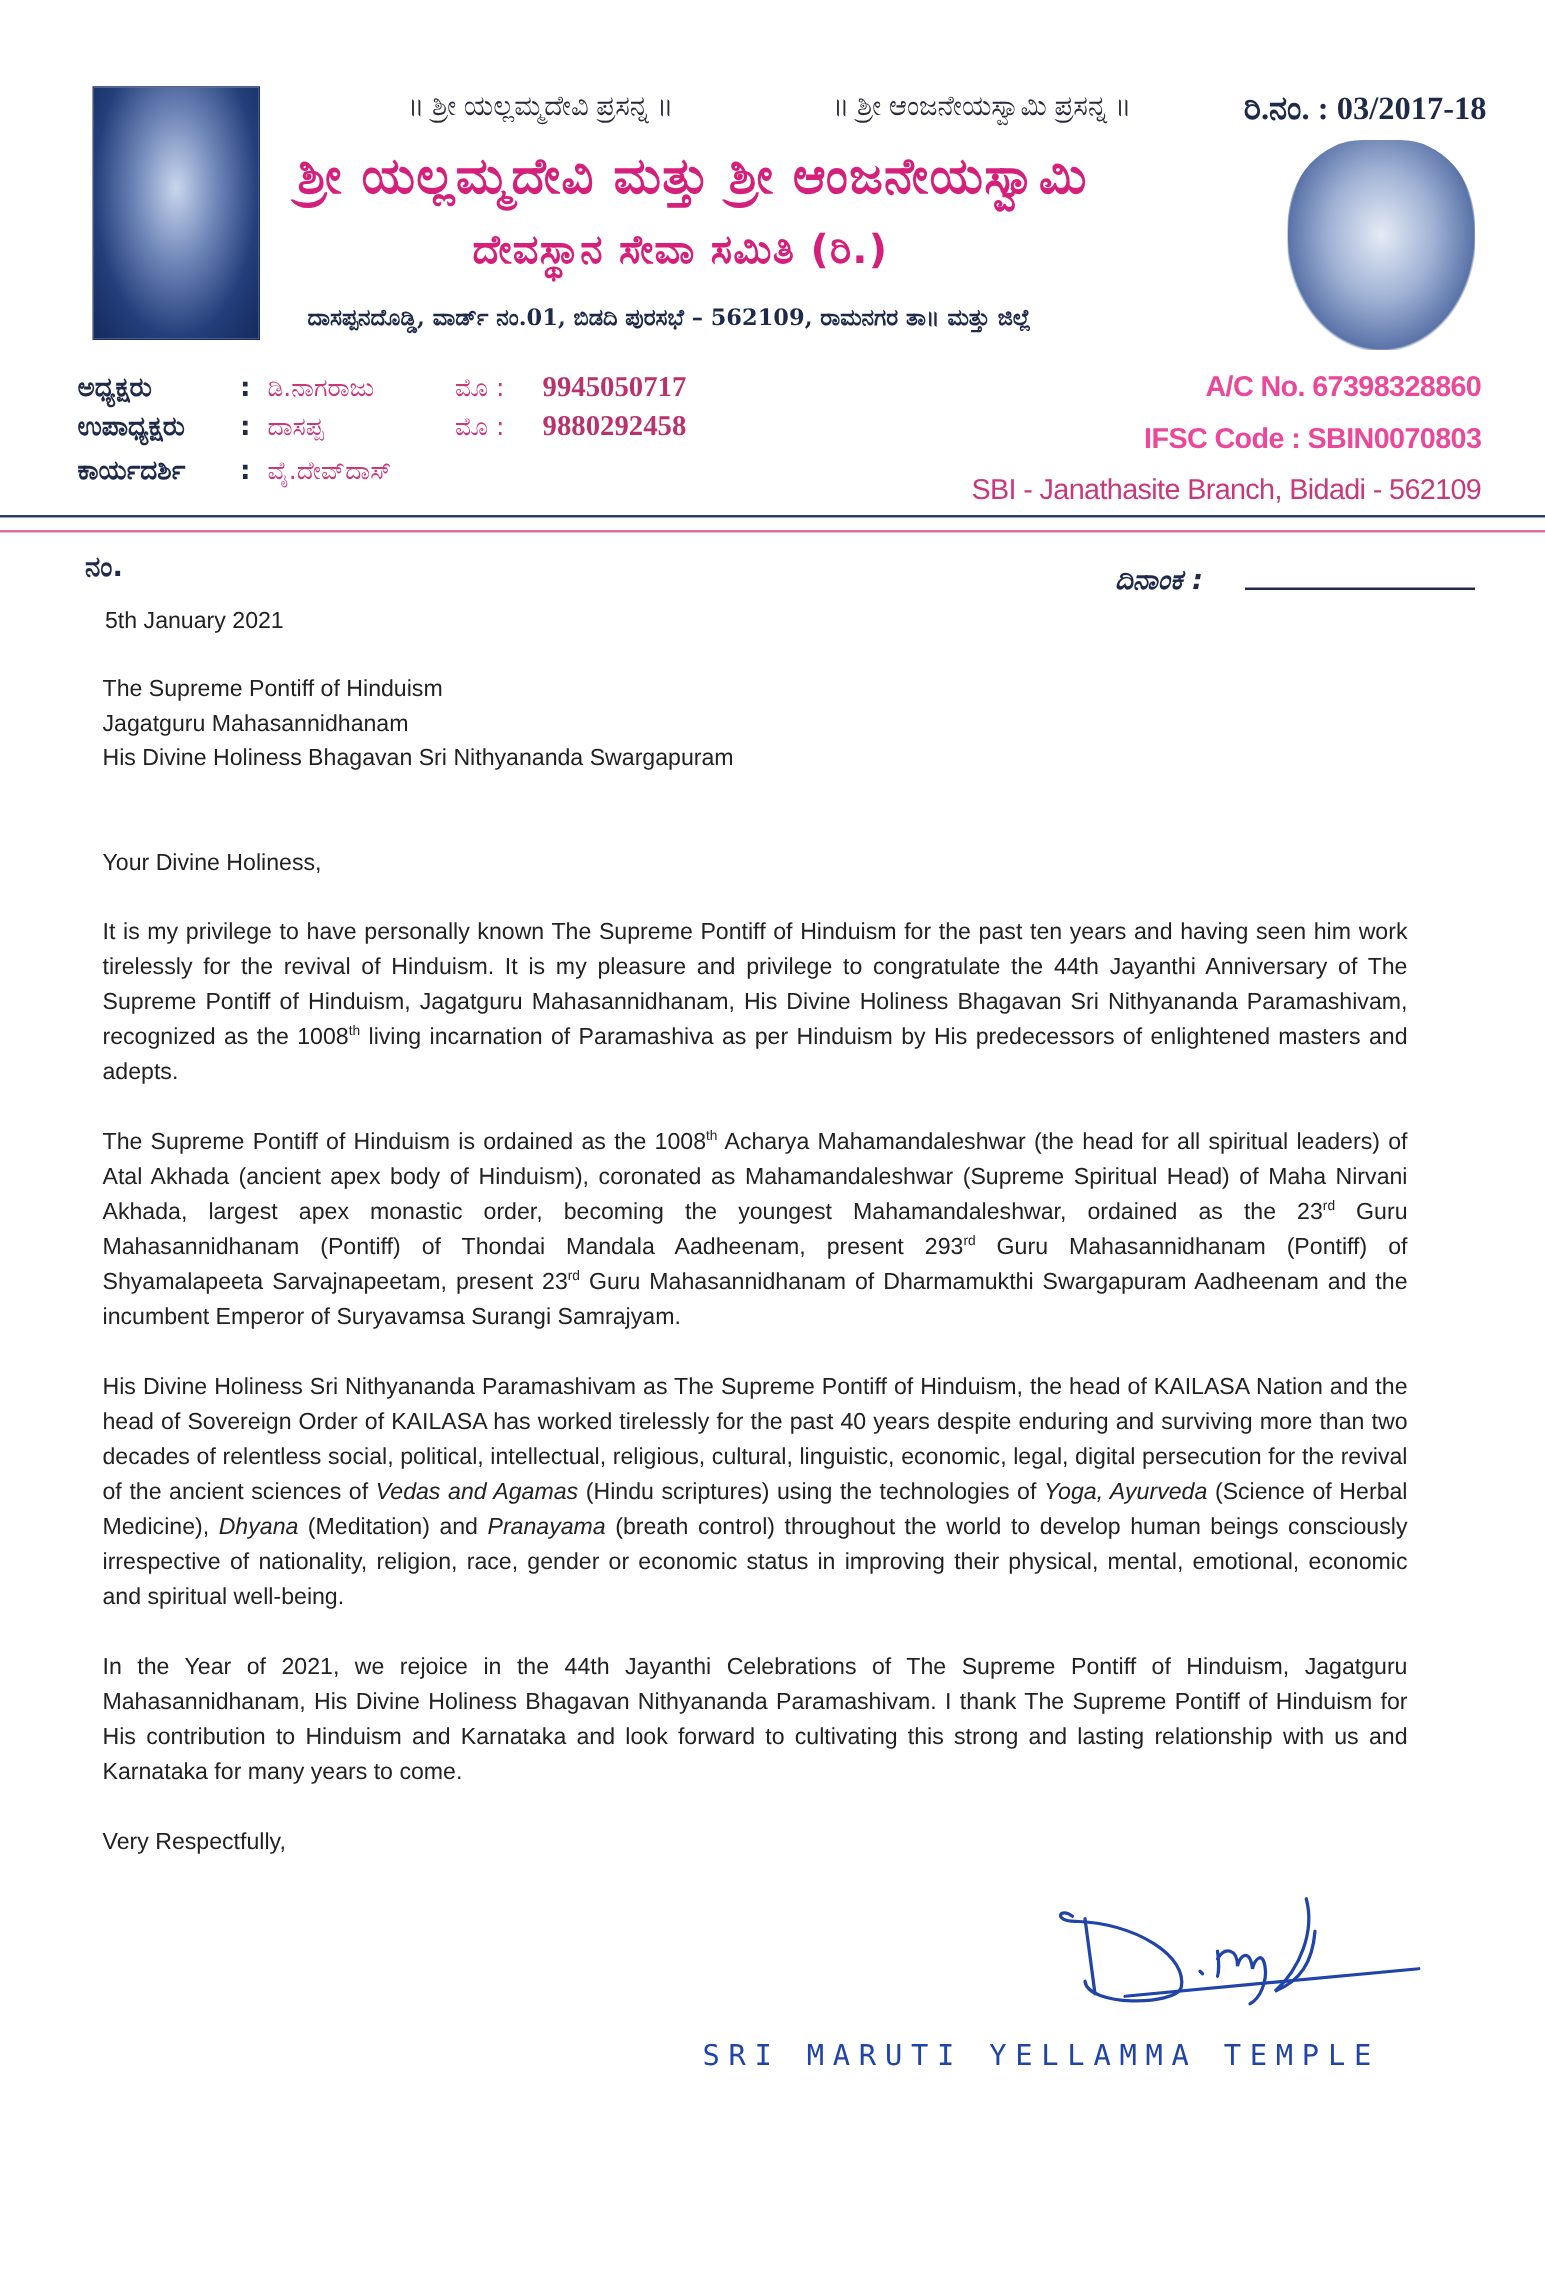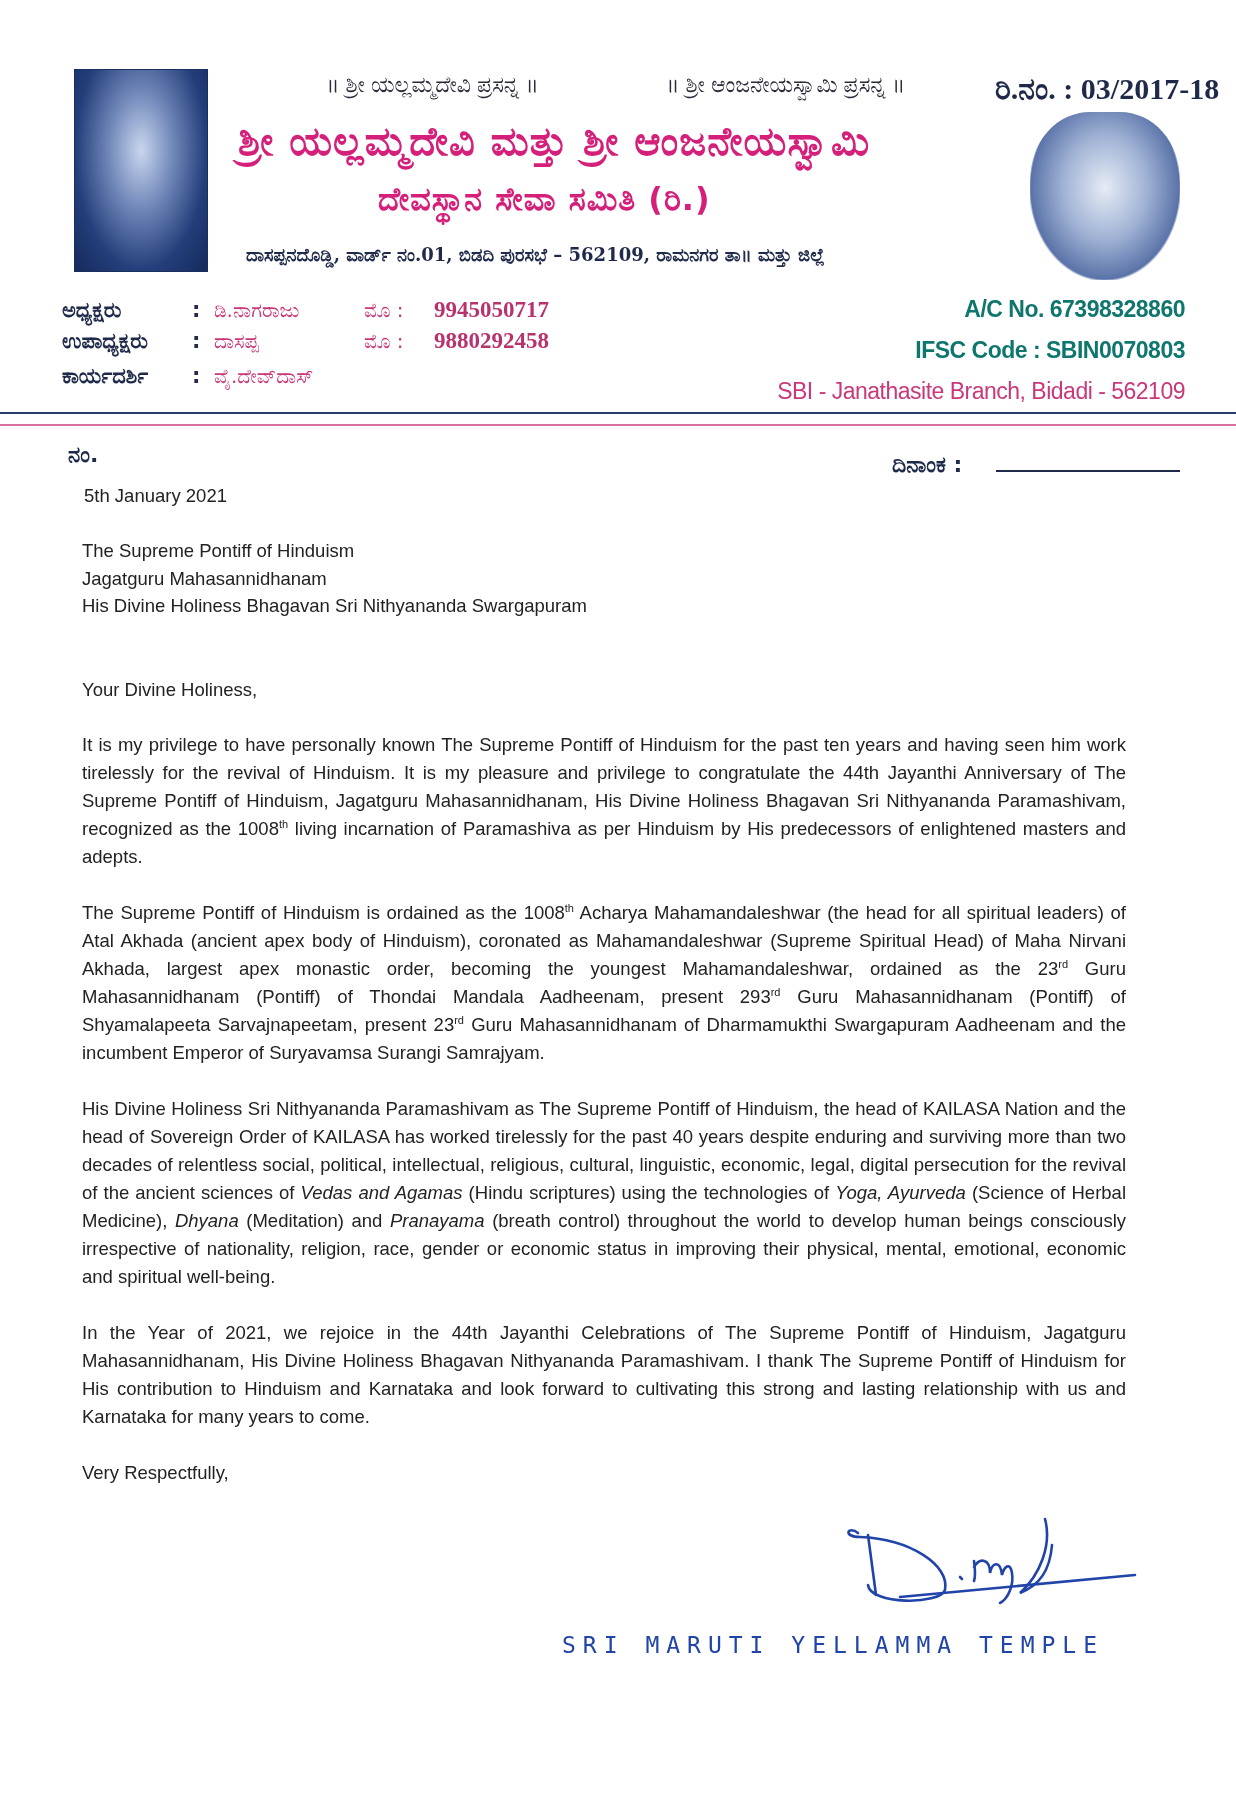--- a/index.html
+++ b/index.html
@@ -6,21 +6,21 @@
   body { width:1236px; height:1816px; position:relative; overflow:hidden;
          font-family:"DejaVu Sans", sans-serif; color:#1b1b1b; }
   .abs { position:absolute; }
   .kn-small { font-family:Liberation Sans, sans-serif; font-size:22px; color:#2a2a3a; }
   .title { font-family:"DejaVu Sans", sans-serif; font-weight:bold; color:#d4207a;
            font-size:42px; letter-spacing:1px; white-space:nowrap; }
   .addr { font-family:"DejaVu Serif", serif; font-weight:bold; font-size:19px; color:#1f2a4a; white-space:nowrap; }
   .lbl { font-family:"DejaVu Sans", sans-serif; font-weight:bold; font-size:21px; color:#1f2a4a; }
   .val { font-family:"DejaVu Sans", sans-serif; font-size:20px; color:#c8387a; }
   .phone { font-family:"Liberation Serif", serif; font-weight:bold; font-size:23px; color:#b8336e; }
-  .bank { font-family:"Liberation Sans", sans-serif; font-weight:bold; font-size:23px; color:#0f766e;
+  .bank { font-family:"Liberation Sans", sans-serif; font-weight:bold; font-size:23px; color:#ec4899;
           text-align:right; white-space:nowrap; letter-spacing:-0.5px; }
   .bank-pink { color:#c8387a; font-weight:normal; }
   .photo { background: radial-gradient(ellipse at 50% 40%, #c9d6ee 0%, #6f86b8 35%, #233e7a 70%, #152a5c 100%);
            border:1px solid #1a2f60; }
   .hanuman { background: radial-gradient(ellipse at 50% 45%, #e6ecf6 0%, #9fb1d4 40%, #5a73a8 70%, rgba(255,255,255,0) 72%); }
   .rule-blue { height:2px; background:#2b3f6b; }
   .rule-pink { height:2px; background:#d9709e; }
   .body-text { font-family:"Liberation Sans", sans-serif; font-size:18.5px; line-height:28px; color:#222;
                text-align:justify; }
   .para { margin:0 0 28px 0; }
@@ -28,21 +28,21 @@
   sup { font-size:11px; line-height:0; }
   .sig-name { font-family:"DejaVu Sans Mono", monospace; font-size:23px; color:#2144a8; letter-spacing:7px; white-space:nowrap; }
 </style>
 </head>
 <body>
 
 <div class="abs photo" style="left:74px; top:69px; width:132px; height:201px;"></div>
 
 <div class="abs kn-small" style="left:326px; top:72px; white-space:nowrap;">॥ ಶ್ರೀ ಯಲ್ಲಮ್ಮದೇವಿ  ಪ್ರಸನ್ನ ॥</div>
 <div class="abs kn-small" style="left:666px; top:72px; white-space:nowrap;">॥ ಶ್ರೀ ಆಂಜನೇಯಸ್ವಾಮಿ ಪ್ರಸನ್ನ ॥</div>
-<div class="abs" style="left:995px; top:72px; font-family:'Liberation Serif', serif; font-weight:bold; font-size:30px; color:#1f2a4a; white-space:nowrap;">ರಿ.ನಂ. : 03/2017-18</div>
+<div class="abs" style="left:995px; top:72px; font-family:'Liberation Serif', serif; font-weight:bold; font-size:26px; color:#1f2a4a; white-space:nowrap;">ರಿ.ನಂ. : 03/2017-18</div>
 
 <div class="abs title" style="left:238px; top:118px; font-size:40px;">ಶ್ರೀ ಯಲ್ಲಮ್ಮದೇವಿ ಮತ್ತು ಶ್ರೀ ಆಂಜನೇಯಸ್ವಾಮಿ</div>
 <div class="abs title" style="left:378px; top:180px; font-size:32px;">ದೇವಸ್ಥಾನ ಸೇವಾ ಸಮಿತಿ (ರಿ.)</div>
 
 <div class="abs hanuman" style="left:1030px; top:112px; width:150px; height:168px; border-radius:40% 40% 10% 10%;"></div>
 
 <div class="abs addr" style="left:246px; top:244px; font-size:18px;">ದಾಸಪ್ಪನದೊಡ್ಡಿ, ವಾರ್ಡ್ ನಂ.01, ಬಿಡದಿ ಪುರಸಭೆ – 562109, ರಾಮನಗರ ತಾ॥ ಮತ್ತು ಜಿಲ್ಲೆ</div>
 
 <div class="abs" style="left:62px; top:292px; width:560px;">
   <div style="display:flex; align-items:center; height:36px;">
@@ -67,21 +67,21 @@
 </div>
 
 <div class="abs bank" style="right:51px; top:296px;">A/C No. 67398328860</div>
 <div class="abs bank" style="right:51px; top:337px;">IFSC Code : SBIN0070803</div>
 <div class="abs bank bank-pink" style="right:51px; top:378px;">SBI - Janathasite Branch, Bidadi - 562109</div>
 
 <div class="abs rule-blue" style="left:0; top:412px; width:1236px;"></div>
 <div class="abs rule-pink" style="left:0; top:424px; width:1236px;"></div>
 
 <div class="abs" style="left:68px; top:442px; font-family:'DejaVu Sans', sans-serif; font-weight:bold; font-size:22px; color:#1f2a4a;">ನಂ.</div>
-<div class="abs" style="left:892px; top:452px; font-family:'DejaVu Sans', sans-serif; font-weight:bold; font-size:22px; color:#1f2a4a; white-space:nowrap;">ದಿನಾಂಕ :</div>
+<div class="abs" style="left:892px; top:452px; font-family:'DejaVu Sans', sans-serif; font-weight:bold; font-size:22px; color:#1f2a4a; white-space:nowrap;font-style:italic;">ದಿನಾಂಕ :</div>
 <div class="abs" style="left:996px; top:470px; width:184px; height:2px; background:#1f2a4a;"></div>
 
 <div class="abs letter-line" style="left:84px; top:482px;">5th January 2021</div>
 
 <div class="abs" style="left:82px; top:537px;">
   <div class="letter-line">The Supreme Pontiff of Hinduism</div>
   <div class="letter-line">Jagatguru Mahasannidhanam</div>
   <div class="letter-line">His Divine Holiness Bhagavan Sri Nithyananda Swargapuram</div>
 </div>
 

